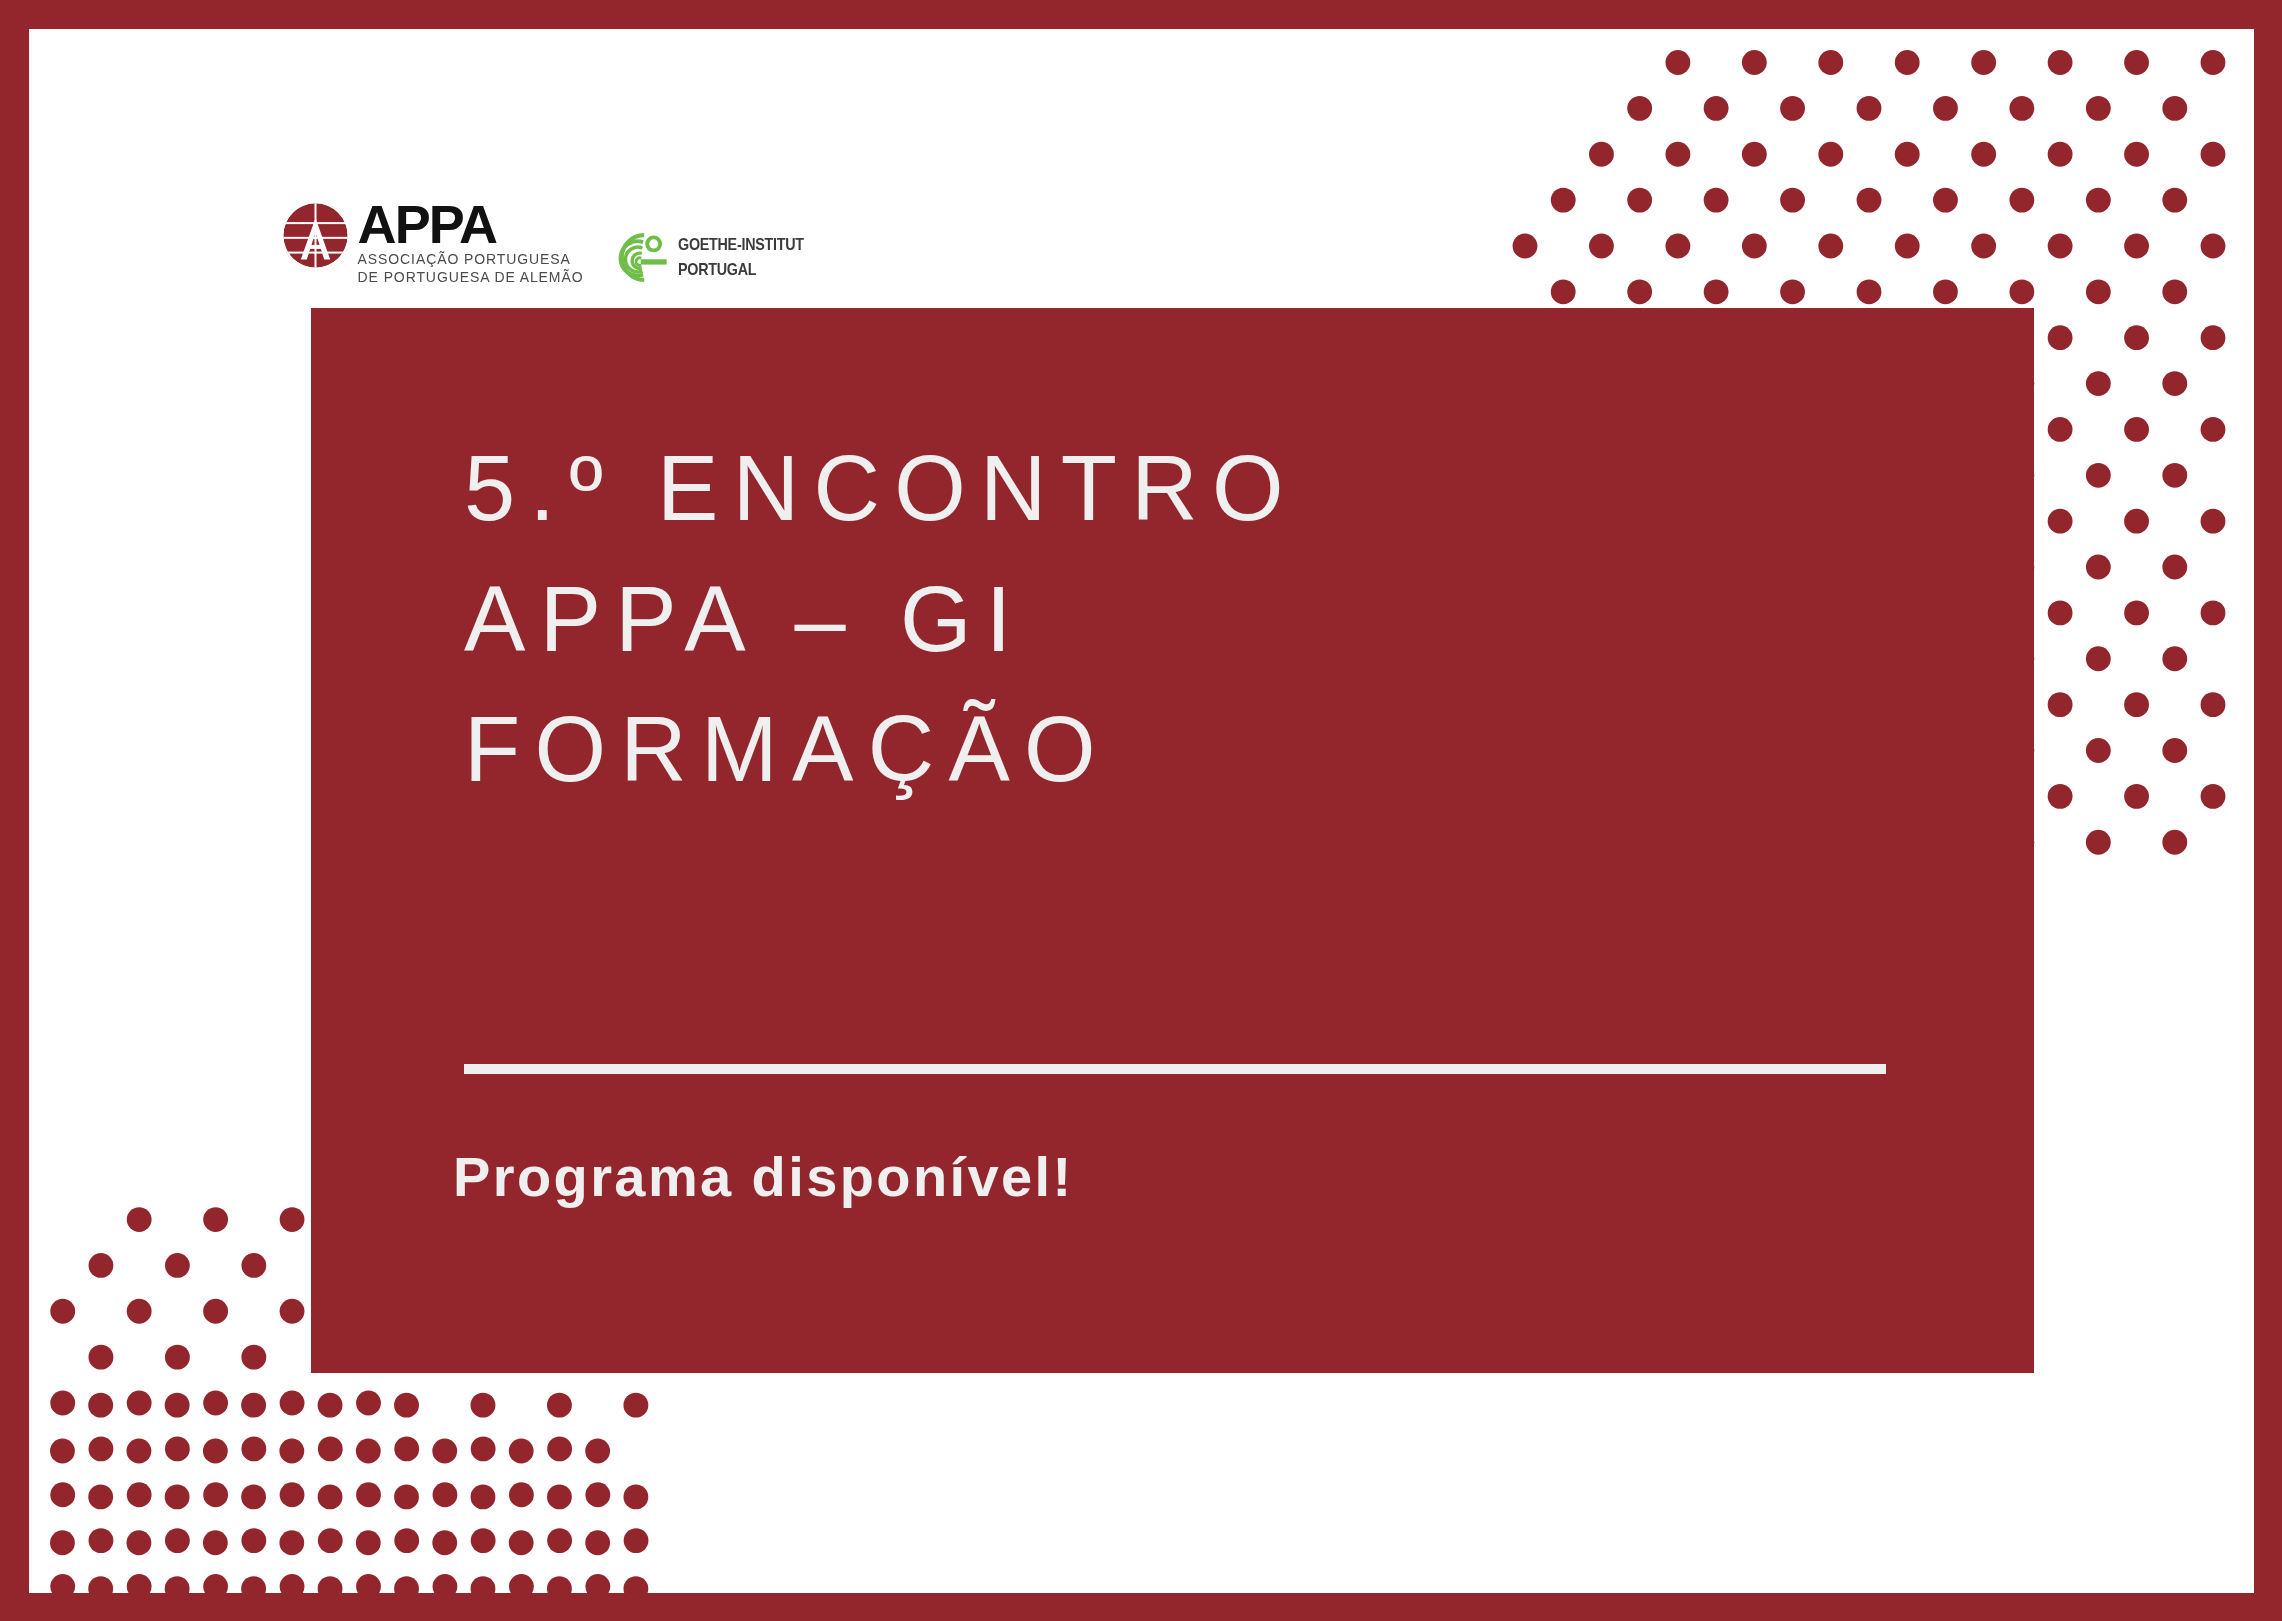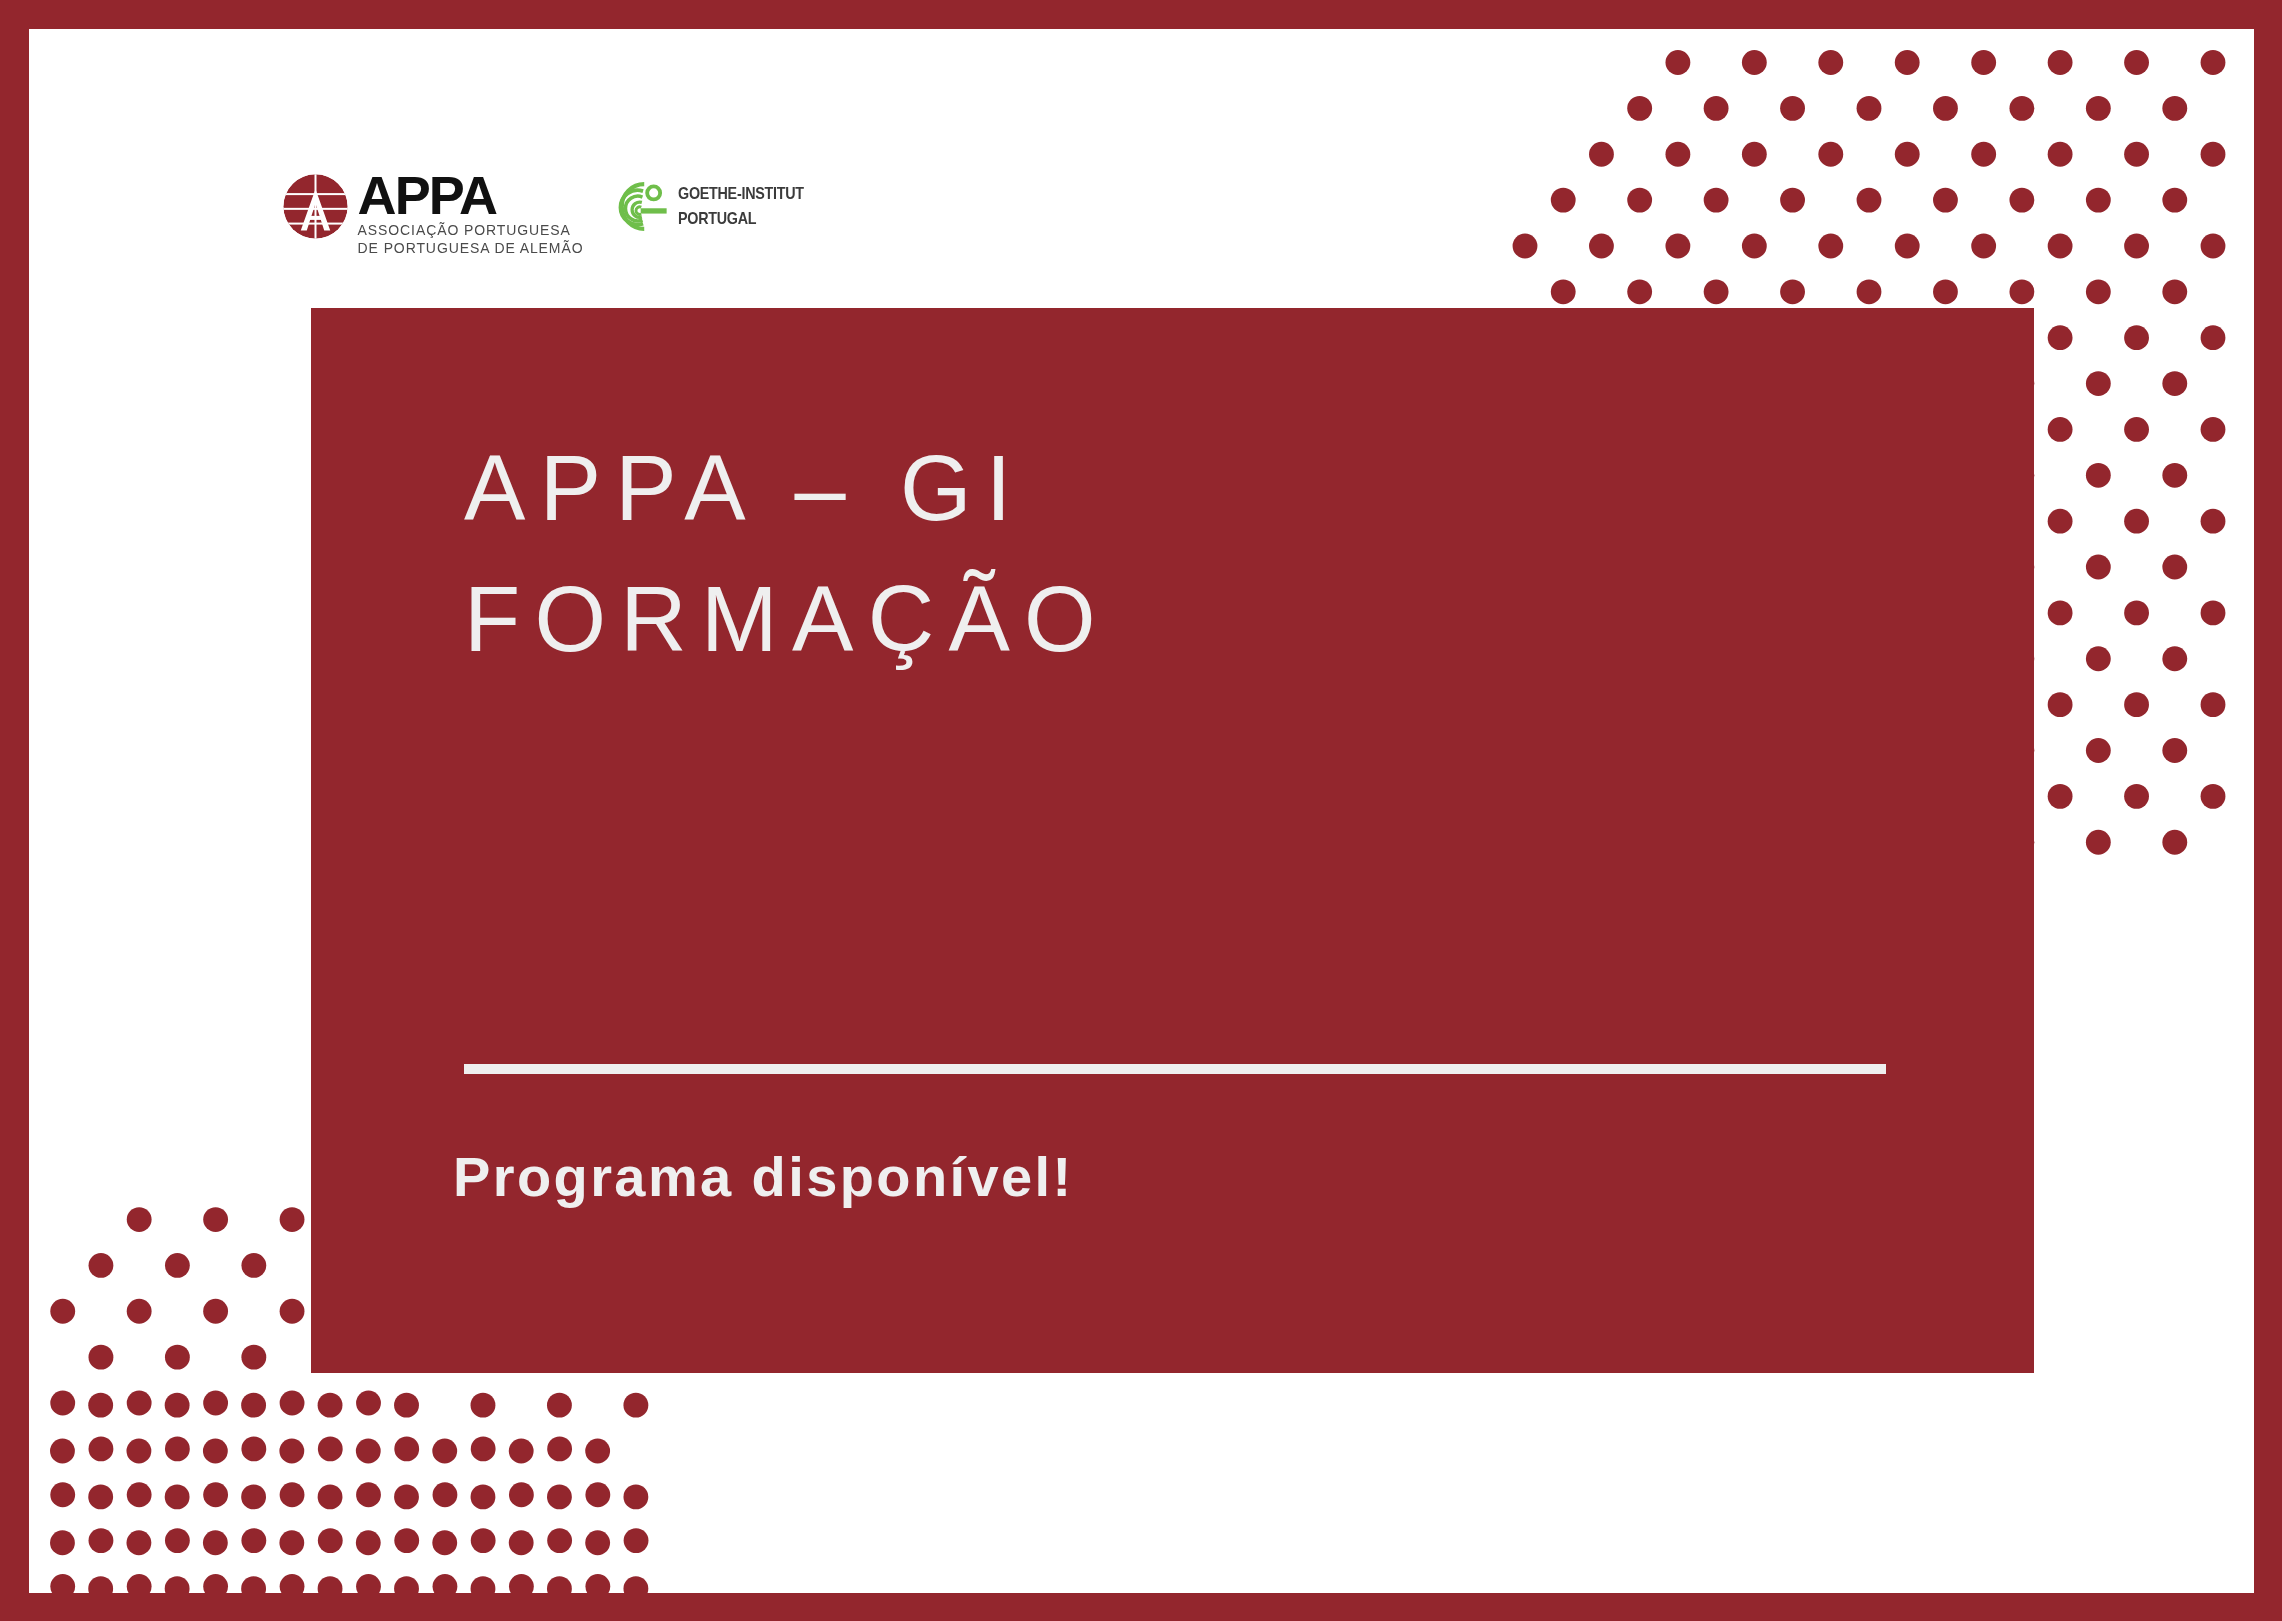--- a/index.html
+++ b/index.html
@@ -25,23 +25,23 @@
     overflow:hidden;
   }
 
   
   .dotfield { position:absolute; }
   .dotfield svg { display:block; }
 
   
   #logo-bar {
     position:absolute;
-    left:253px; top:142px;
+    left:253px; top:171px;
     display:flex;
-    align-items:flex-start;
+    align-items:flex-end;
     gap:27px;
     z-index:6;
   }
   .logo-block { display:flex; align-items:flex-start; }
 
   #appa-logo { display:flex; align-items:flex-start; gap:8.6px; }
   #appa-mark { width:67px; height:67px; flex:none; margin-top:1.9px; }
   #appa-words { display:flex; flex-direction:column; }
   #appa-wordmark {
     font-family:"Liberation Sans", sans-serif;
@@ -400,20 +400,21 @@
             <div class="goethe-line">PORTUGAL</div>
           </div>
         </div>
       </div>
 
     </div>
 
     <div id="panel">
 
       <div id="headline">
+        <div class="headline-line">5.º ENCONTRO</div>
         <div class="headline-line">APPA – GI</div>
         <div class="headline-line">FORMAÇÃO</div>
       </div>
 
       <div id="divider"></div>
 
       <div id="subtitle">Programa disponível!</div>
 
     </div>
 

